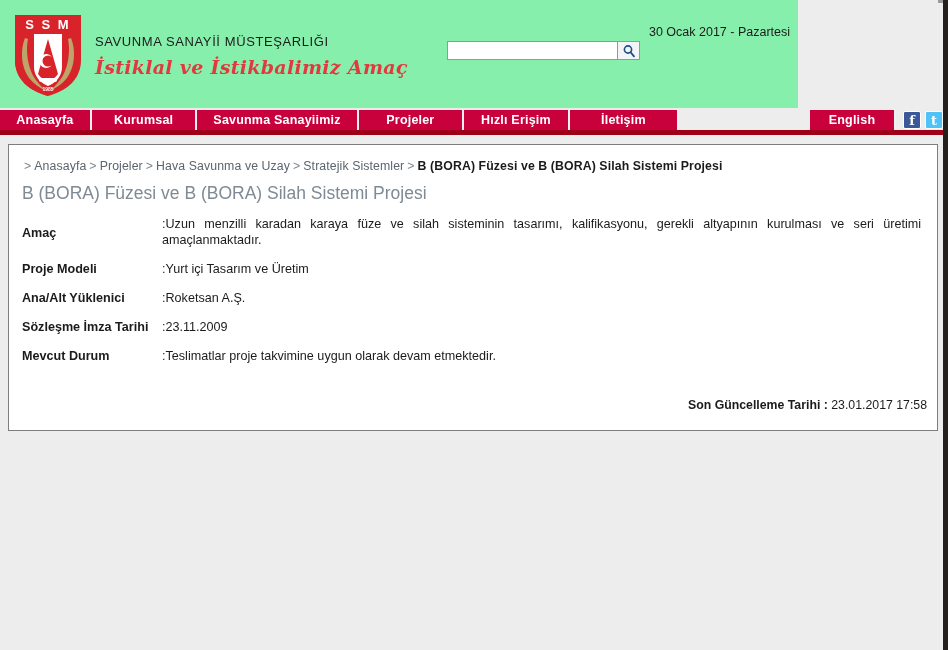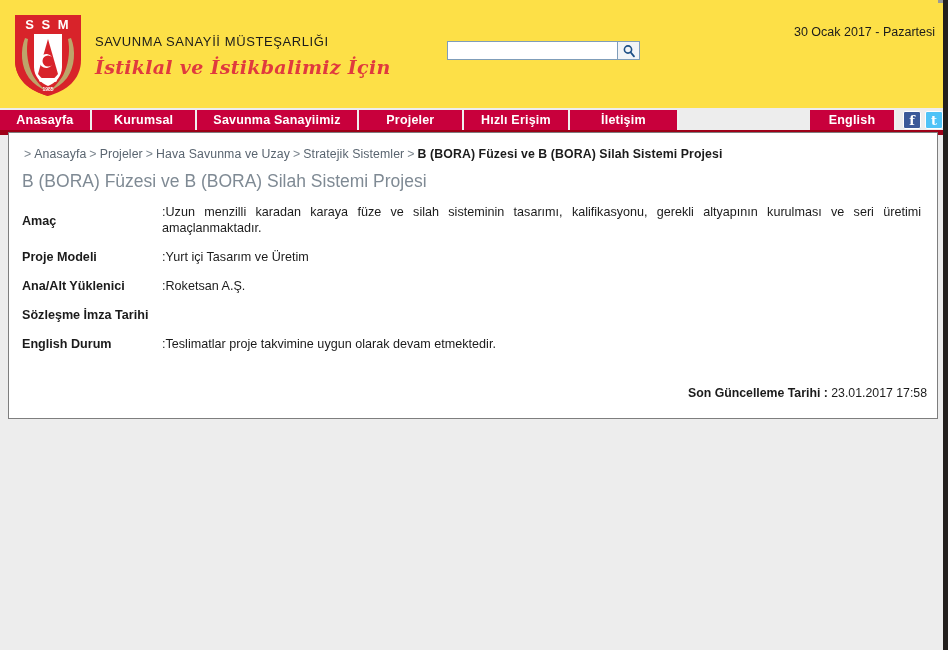--- a/index.html
+++ b/index.html
@@ -23,22 +23,22 @@
   }
   .top-edge-dot {
     position: absolute; top: 0; right: 5px;
     width: 5px; height: 3px;
     background: #9a9a9a;
   }
 
   
   .header {
     position: absolute; top: 0; left: 0;
-    width: 943px; height: 108px;
-    background: #fde047;
+    width: 798px; height: 108px;
+    background: #86efac;
   }
   .logo {
     position: absolute; left: 12px; top: 12px;
     width: 72px; height: 86px;
   }
   .brand {
     position: absolute; left: 95px; top: 31px;
   }
   .brand-title {
     font-size: 13px;
@@ -140,21 +140,21 @@
   }
   .nav-underline {
     position: absolute; top: 130px; left: 0;
     width: 943px; height: 5px;
     background: #9e0018;
   }
 
   
   .panel {
     position: absolute;
-    left: 8px; top: 132px;
+    left: 8px; top: 144px;
     width: 930px; height: 287px;
     background: #ffffff;
     border: 1px solid #7e7e7e;
   }
   .breadcrumb {
     font-size: 12.3px;
     color: #5a6570;
     padding: 14px 0 0 12px;
     white-space: nowrap;
     letter-spacing: 0.1px;
@@ -238,21 +238,21 @@
         <rect x="27" y="66" width="18" height="4" rx="2" fill="#ffffff"></rect>
 
         <text x="36" y="17" font-family="Liberation Sans, sans-serif" font-size="13" font-weight="bold" fill="#ffffff" text-anchor="middle" letter-spacing="2">S S M</text>
 
         <text x="36" y="79" font-family="Liberation Sans, sans-serif" font-size="5" font-weight="bold" fill="#ffffff" text-anchor="middle">1985</text>
       </svg>
     </div>
 
     <div class="brand">
       <div class="brand-title">SAVUNMA SANAYİİ MÜSTEŞARLIĞI</div>
-      <div class="brand-slogan">İstiklal ve İstikbalimiz İçin</div>
+      <div class="brand-slogan">İstiklal ve İstikbalimiz Amaç</div>
     </div>
 
     <div class="date-line">30 Ocak 2017 - Pazartesi</div>
 
     <div class="search-wrap">
       <input class="search-input" type="text" value="" style="">
       <button class="search-btn">
         <svg width="14" height="14" viewBox="0 0 14 14">
           <circle cx="6" cy="5.5" r="3.6" stroke="#1c4f86" stroke-width="1.6" fill="none"></circle>
           <line x1="8.6" y1="8.3" x2="12" y2="12.4" stroke="#1c4f86" stroke-width="1.8" stroke-linecap="round"></line>
@@ -311,23 +311,24 @@
         <div class="field-row">
           <div class="field-label">Proje Modeli</div>
           <div class="field-value"><span class="colon">:</span><span>Yurt içi Tasarım ve Üretim</span></div>
         </div>
         <div class="field-row">
           <div class="field-label">Ana/Alt Yüklenici</div>
           <div class="field-value"><span class="colon">:</span><span>Roketsan A.Ş.</span></div>
         </div>
         <div class="field-row">
           <div class="field-label">Sözleşme İmza Tarihi</div>
-        </div>
-        <div class="field-row">
-          <div class="field-label">English Durum</div>
+          <div class="field-value"><span class="colon">:</span><span>23.11.2009</span></div>
+        </div>
+        <div class="field-row">
+          <div class="field-label">Mevcut Durum</div>
           <div class="field-value"><span class="colon">:</span><span>Teslimatlar proje takvimine uygun olarak devam etmektedir.</span></div>
         </div>
       </div>
 
     <div class="last-update">
       <b>Son Güncelleme Tarihi :</b>
       <span>23.01.2017 17:58</span>
     </div>
   </div>
 

